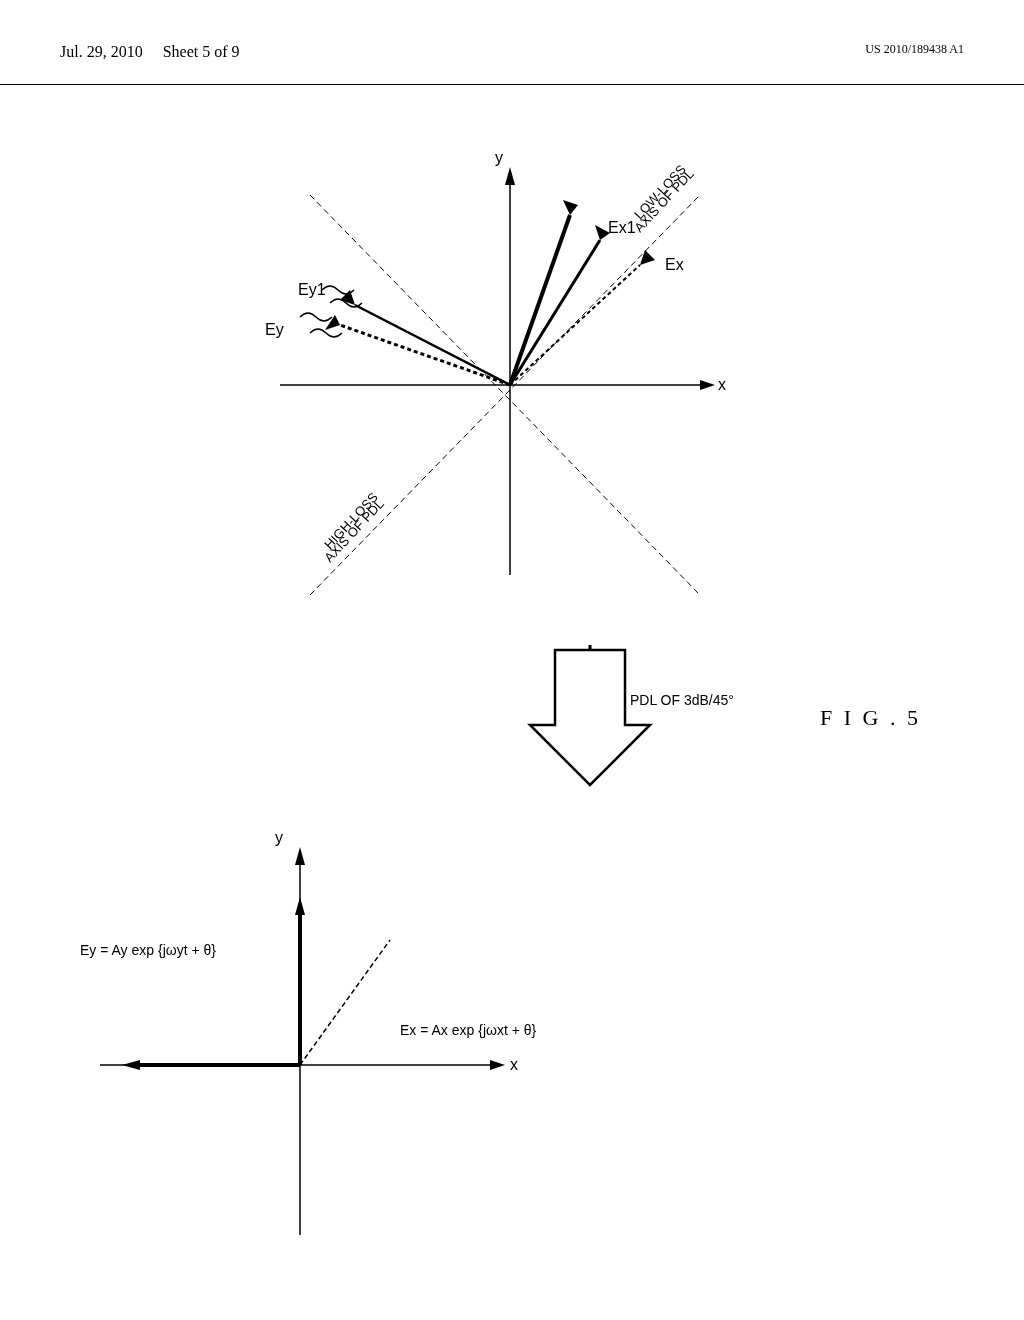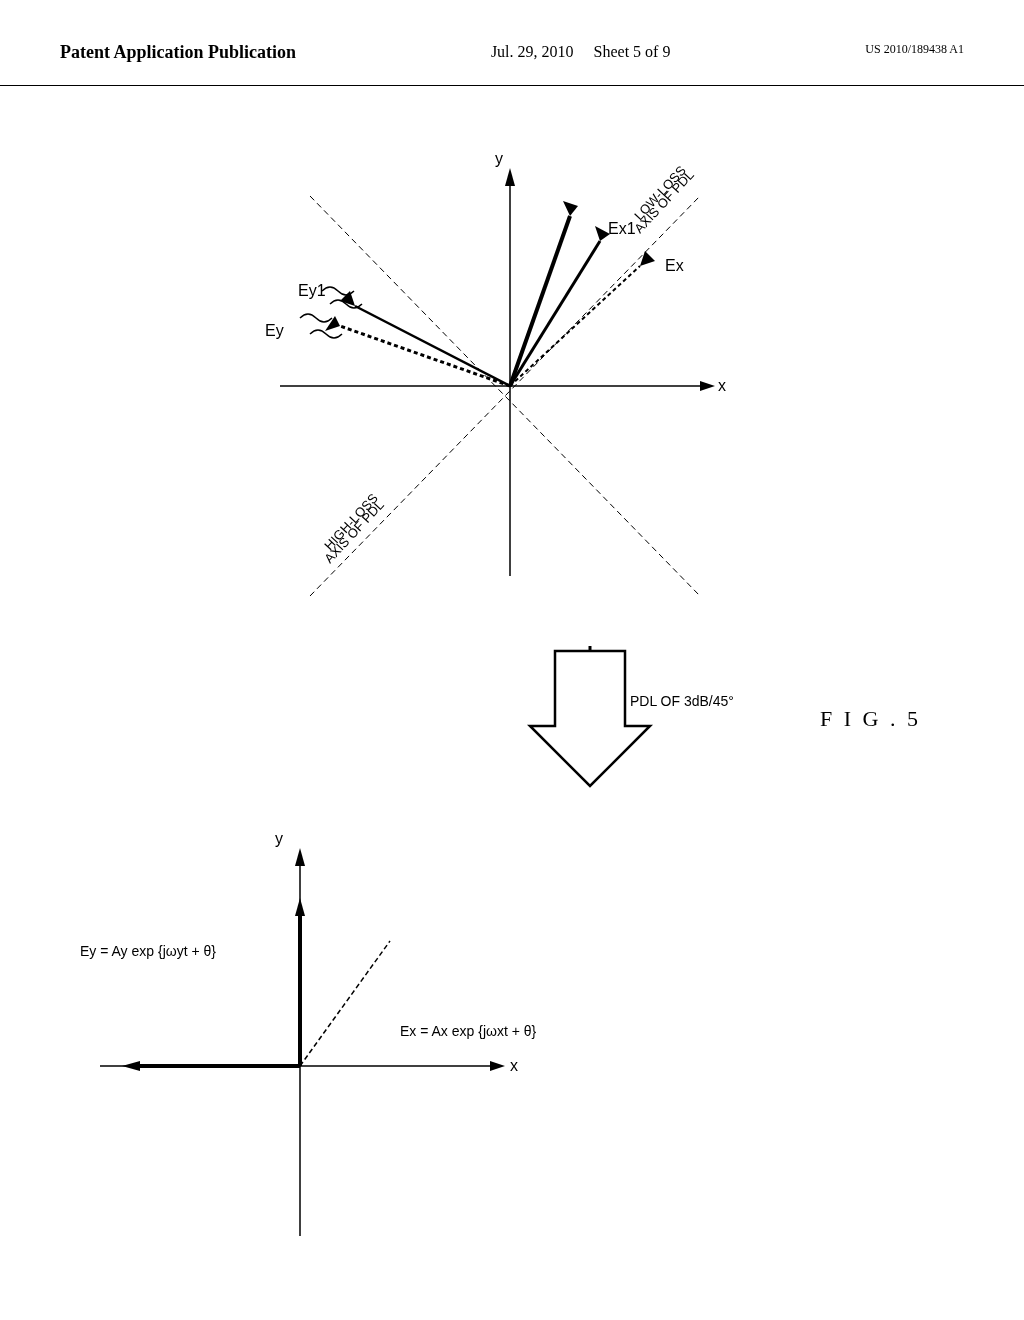--- a/index.html
+++ b/index.html
@@ -49,21 +49,20 @@
       top: 0;
       left: 0;
       width: 100%;
       height: 100%;
     }
   </style>
 </head>
 <body>
 
 <div class="header">
-  <div class="header-left">Patent Application Publication</div>
   <div class="header-center">
     <span>Jul. 29, 2010</span>
     &nbsp;&nbsp;&nbsp;
     <span>Sheet 5 of 9</span>
   </div>
   <div class="header-right">US 2010/189438 A1</div>
 </div>
 
 <div class="main-content">
   <svg class="diagram" viewBox="0 0 1024 1200">

